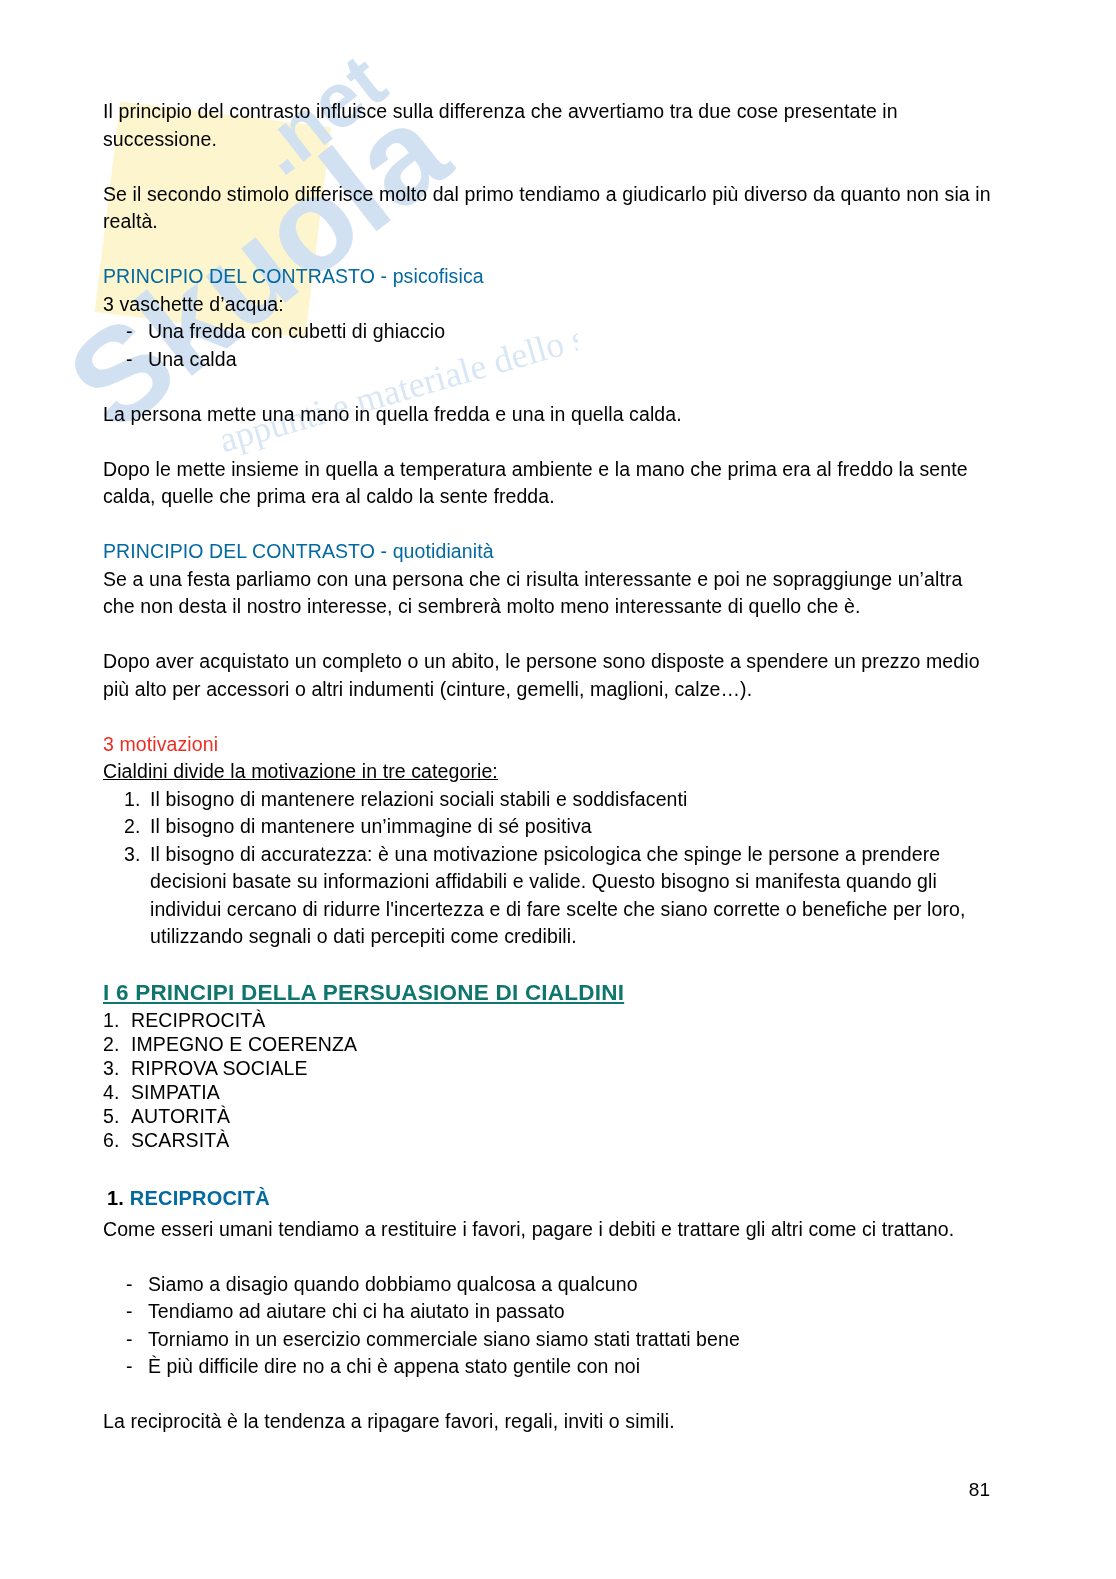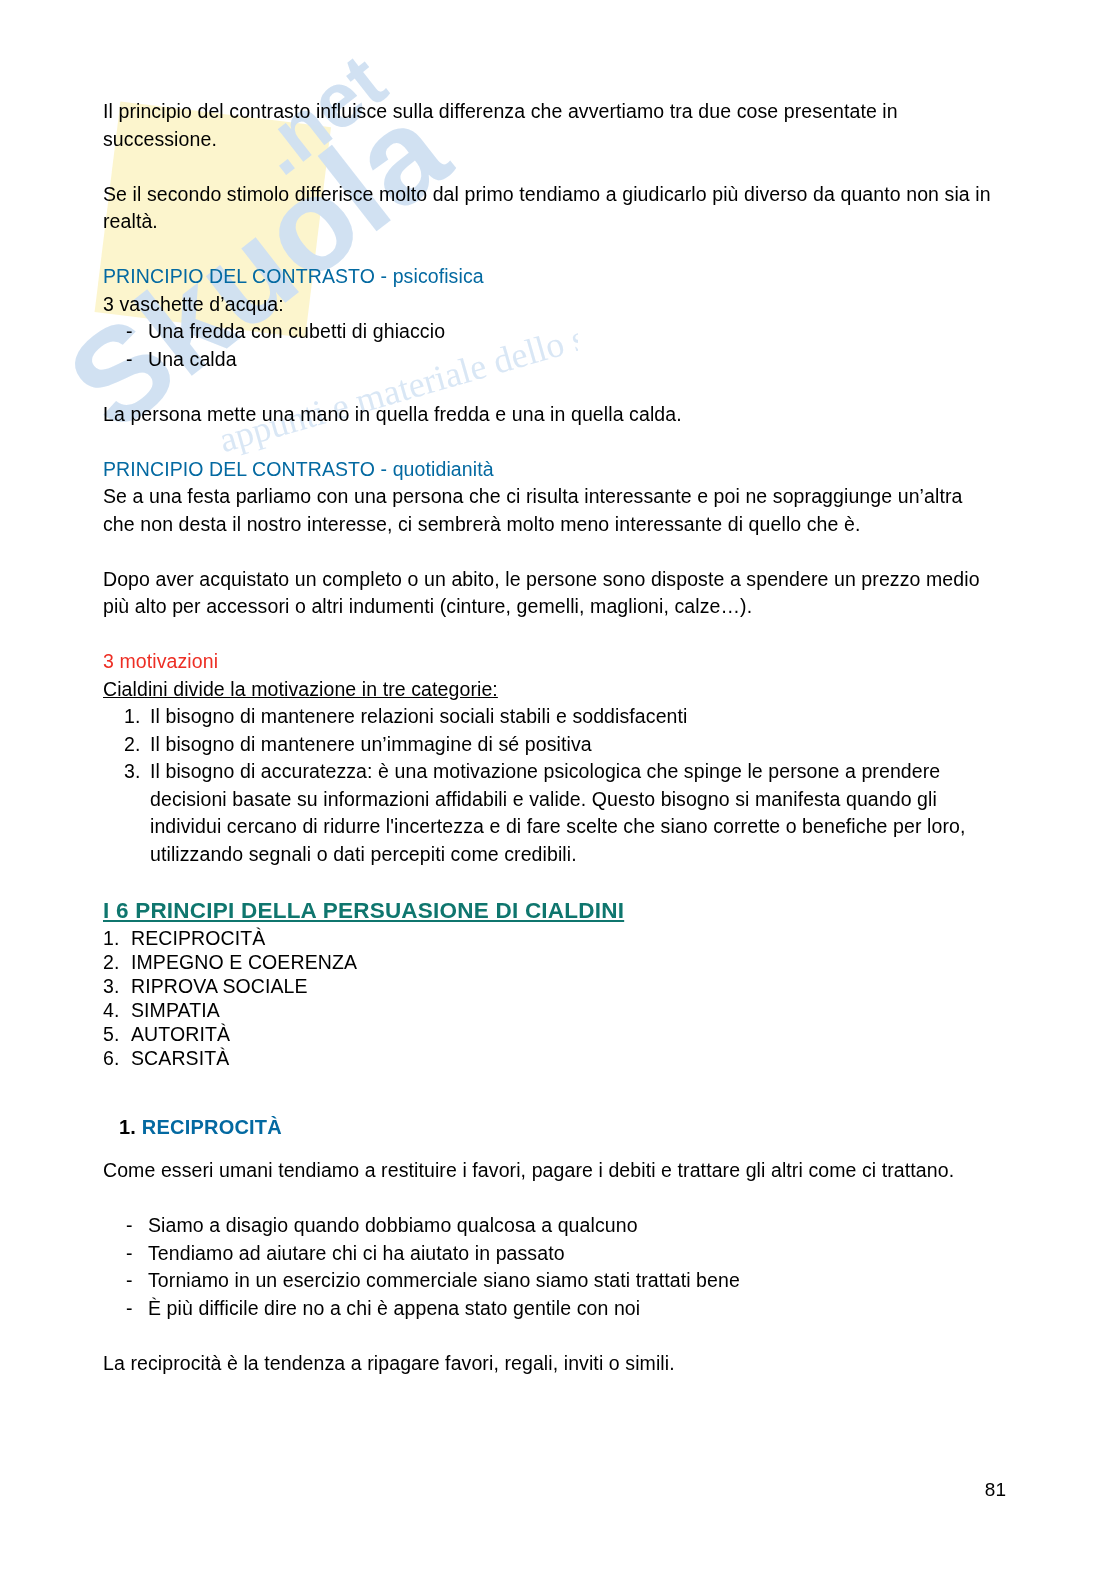--- a/index.html
+++ b/index.html
@@ -66,21 +66,21 @@
     color: #0f766e;
     font-weight: bold;
     font-size: 22.5px;
     line-height: 30px;
     margin: 0;
     text-decoration: underline;
     letter-spacing: 0.01em;
   }
 
   h2.sub {
-    margin: 16px;
+    margin: 4px;
     font-size: 20px;
     line-height: 28px;
     font-weight: bold;
     letter-spacing: 0.01em;
   }
 
   
   ul.dash-list {
     list-style: none;
     margin: 0;
@@ -133,21 +133,21 @@
     content: counter(fl) ".";
     position: absolute;
     left: 0;
     top: 0;
   }
 
   .spacer-sm { height: 27.5px; }
 
   .pagenum {
     position: absolute;
-    right: 110px;
+    right: 126px;
     bottom: 78px;
     font-size: 19px;
     z-index: 2;
   }
 </style>
 </head>
 <body>
 
 <div class="page">
 
@@ -174,20 +174,21 @@
 
     <ul class="dash-list">
       <li>Una fredda con cubetti di ghiaccio</li>
       <li>Una calda</li>
     </ul>
 
     <div class="spacer-sm"></div>
 
     <p class="para">La persona mette una mano in quella fredda e una in quella calda.</p>
 
+    <p class="para">Dopo le mette insieme in quella a temperatura ambiente e la mano che prima era al freddo la sente calda, quelle che prima era al caldo la sente fredda.</p>
 
     <p class="red-head tight"><span class="red">PRINCIPIO DEL CONTRASTO</span><span class="red"> - quotidianità</span></p>
 
     <p class="para">Se a una festa parliamo con una persona che ci risulta interessante e poi ne sopraggiunge un’altra che non desta il nostro interesse, ci sembrerà molto meno interessante di quello che è.</p>
 
 
     <p class="para">Dopo aver acquistato un completo o un abito, le persone sono disposte a spendere un prezzo medio più alto per accessori o altri indumenti (cinture, gemelli, maglioni, calze…).</p>
 
     <p class="red-head tight">3 motivazioni</p>
 

